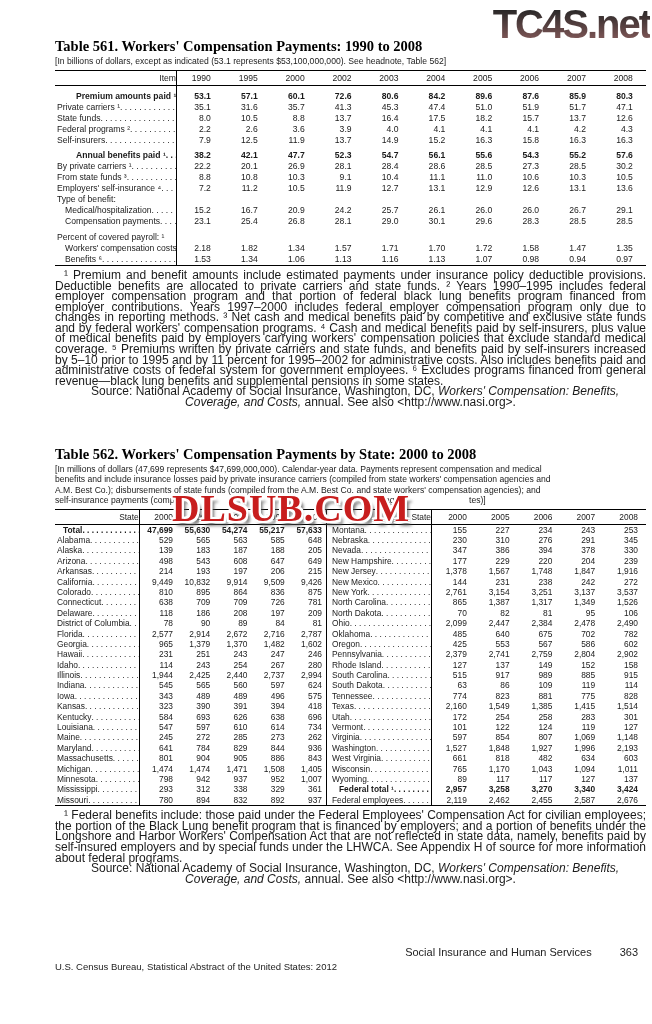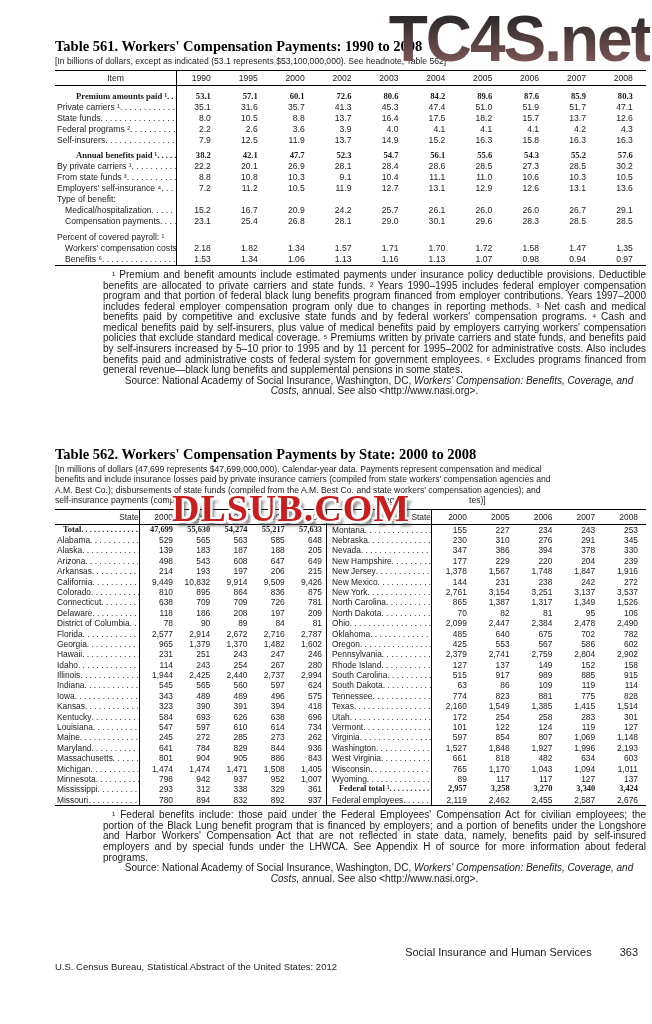--- a/index.html
+++ b/index.html
@@ -11,21 +11,21 @@
     background: #ffffff;
     color: var(--ink, #1a1a1a);
     font-family: "Liberation Sans", "DejaVu Sans", sans-serif;
     overflow: hidden;
   }
 
   
   .wm-top {
     position: absolute; top: 2px; right: 2px; z-index: 5;
     font-family: "Liberation Sans", "DejaVu Sans", sans-serif;
-    font-weight: bold; font-size: 64px; letter-spacing: -2px;
+    font-weight: bold; font-size: 40px; letter-spacing: -2px;
     background: linear-gradient(180deg, var(--wm-dark-top) 15%, var(--wm-dark-bottom) 95%);
     -webkit-background-clip: text; background-clip: text; color: transparent;
   }
   .wm-mid {
     position: absolute; left: 172px; top: 486px; z-index: 6;
     font-family: "Liberation Serif", "DejaVu Serif", serif;
     font-weight: bold; font-size: 38px; letter-spacing: 1px;
     color: var(--wm-red);
     text-shadow:
       -2px -2px 0 #fff, 2px -2px 0 #fff, -2px 2px 0 #fff, 2px 2px 0 #fff,
@@ -53,34 +53,34 @@
     font-family: Liberation Serif, serif;
     font-weight: bold; font-size: 14.5px; line-height: 16px; color: #000;
   }
   .headnote { font-size: 8.6px; line-height: 10.4px; margin-top: 2px; }
   .hn4 { position: relative; height: 10.4px; font-size: 8.6px; line-height: 10.4px; }
   .hn4 .fa { position: absolute; left: 0; }
   .hn4 .fb { position: absolute; left: 330px; }
   .hn4 .fc { position: absolute; left: 414px; }
 
   .footnote {
-    font-size: 10px; line-height: 10.6px; margin-top: 4px;
-    text-align: justify; text-indent: 9px; margin-left: 48px;
+    font-size: 12px; line-height: 10.6px; margin-top: 4px;
+    text-align: justify; text-indent: 9px;
   }
   .source { margin-top: 0; text-align: center; }
 
   
   .grid { border-top: 1.5px solid #000; border-bottom: 1.5px solid #000; margin-top: 4px; }
   .tr { display: flex; height: 11px; line-height: 11px; font-size: 8.6px; }
   .tr.sp { height: 4.5px; }
-  .tr.b { font-weight: bold; font-family: Liberation Serif, serif; }
+  .tr.b { font-weight: bold; }
   .tr.hdr { height: 15px; line-height: 15px; border-bottom: 1px solid #000; }
   .t561 .lab { width: 122px; border-right: 1px solid #000; display: flex; overflow: hidden; padding-left: 2px; }
   .t561 .val { width: 46.9px; text-align: right; padding-right: 13px; }
-  .t561 .hdr .lab { display: block; text-align: center; padding-left: 0; }
+  .t561 .hdr .lab { display: block; text-align: right; padding-left: 0; }
   .lab .txt { white-space: nowrap; }
   .lab .dots { flex: 1; overflow: hidden; white-space: nowrap; }
   .lab .dots::after { content: " . . . . . . . . . . . . . . . . . . . . . . . . . . . . . . . . . . . . ."; }
   .lab.ind1 { padding-left: 10px; }
   .lab.ind2 { padding-left: 21px; }
 
   
   .t562wrap { display: flex; border-top: 1.5px solid #000; border-bottom: 1.5px solid #000; margin-top: 3px; }
   .half .tr { height: 10.4px; line-height: 10.4px; font-size: 8.4px; }
   .half .tr.hdr { height: 15px; line-height: 15px; }

